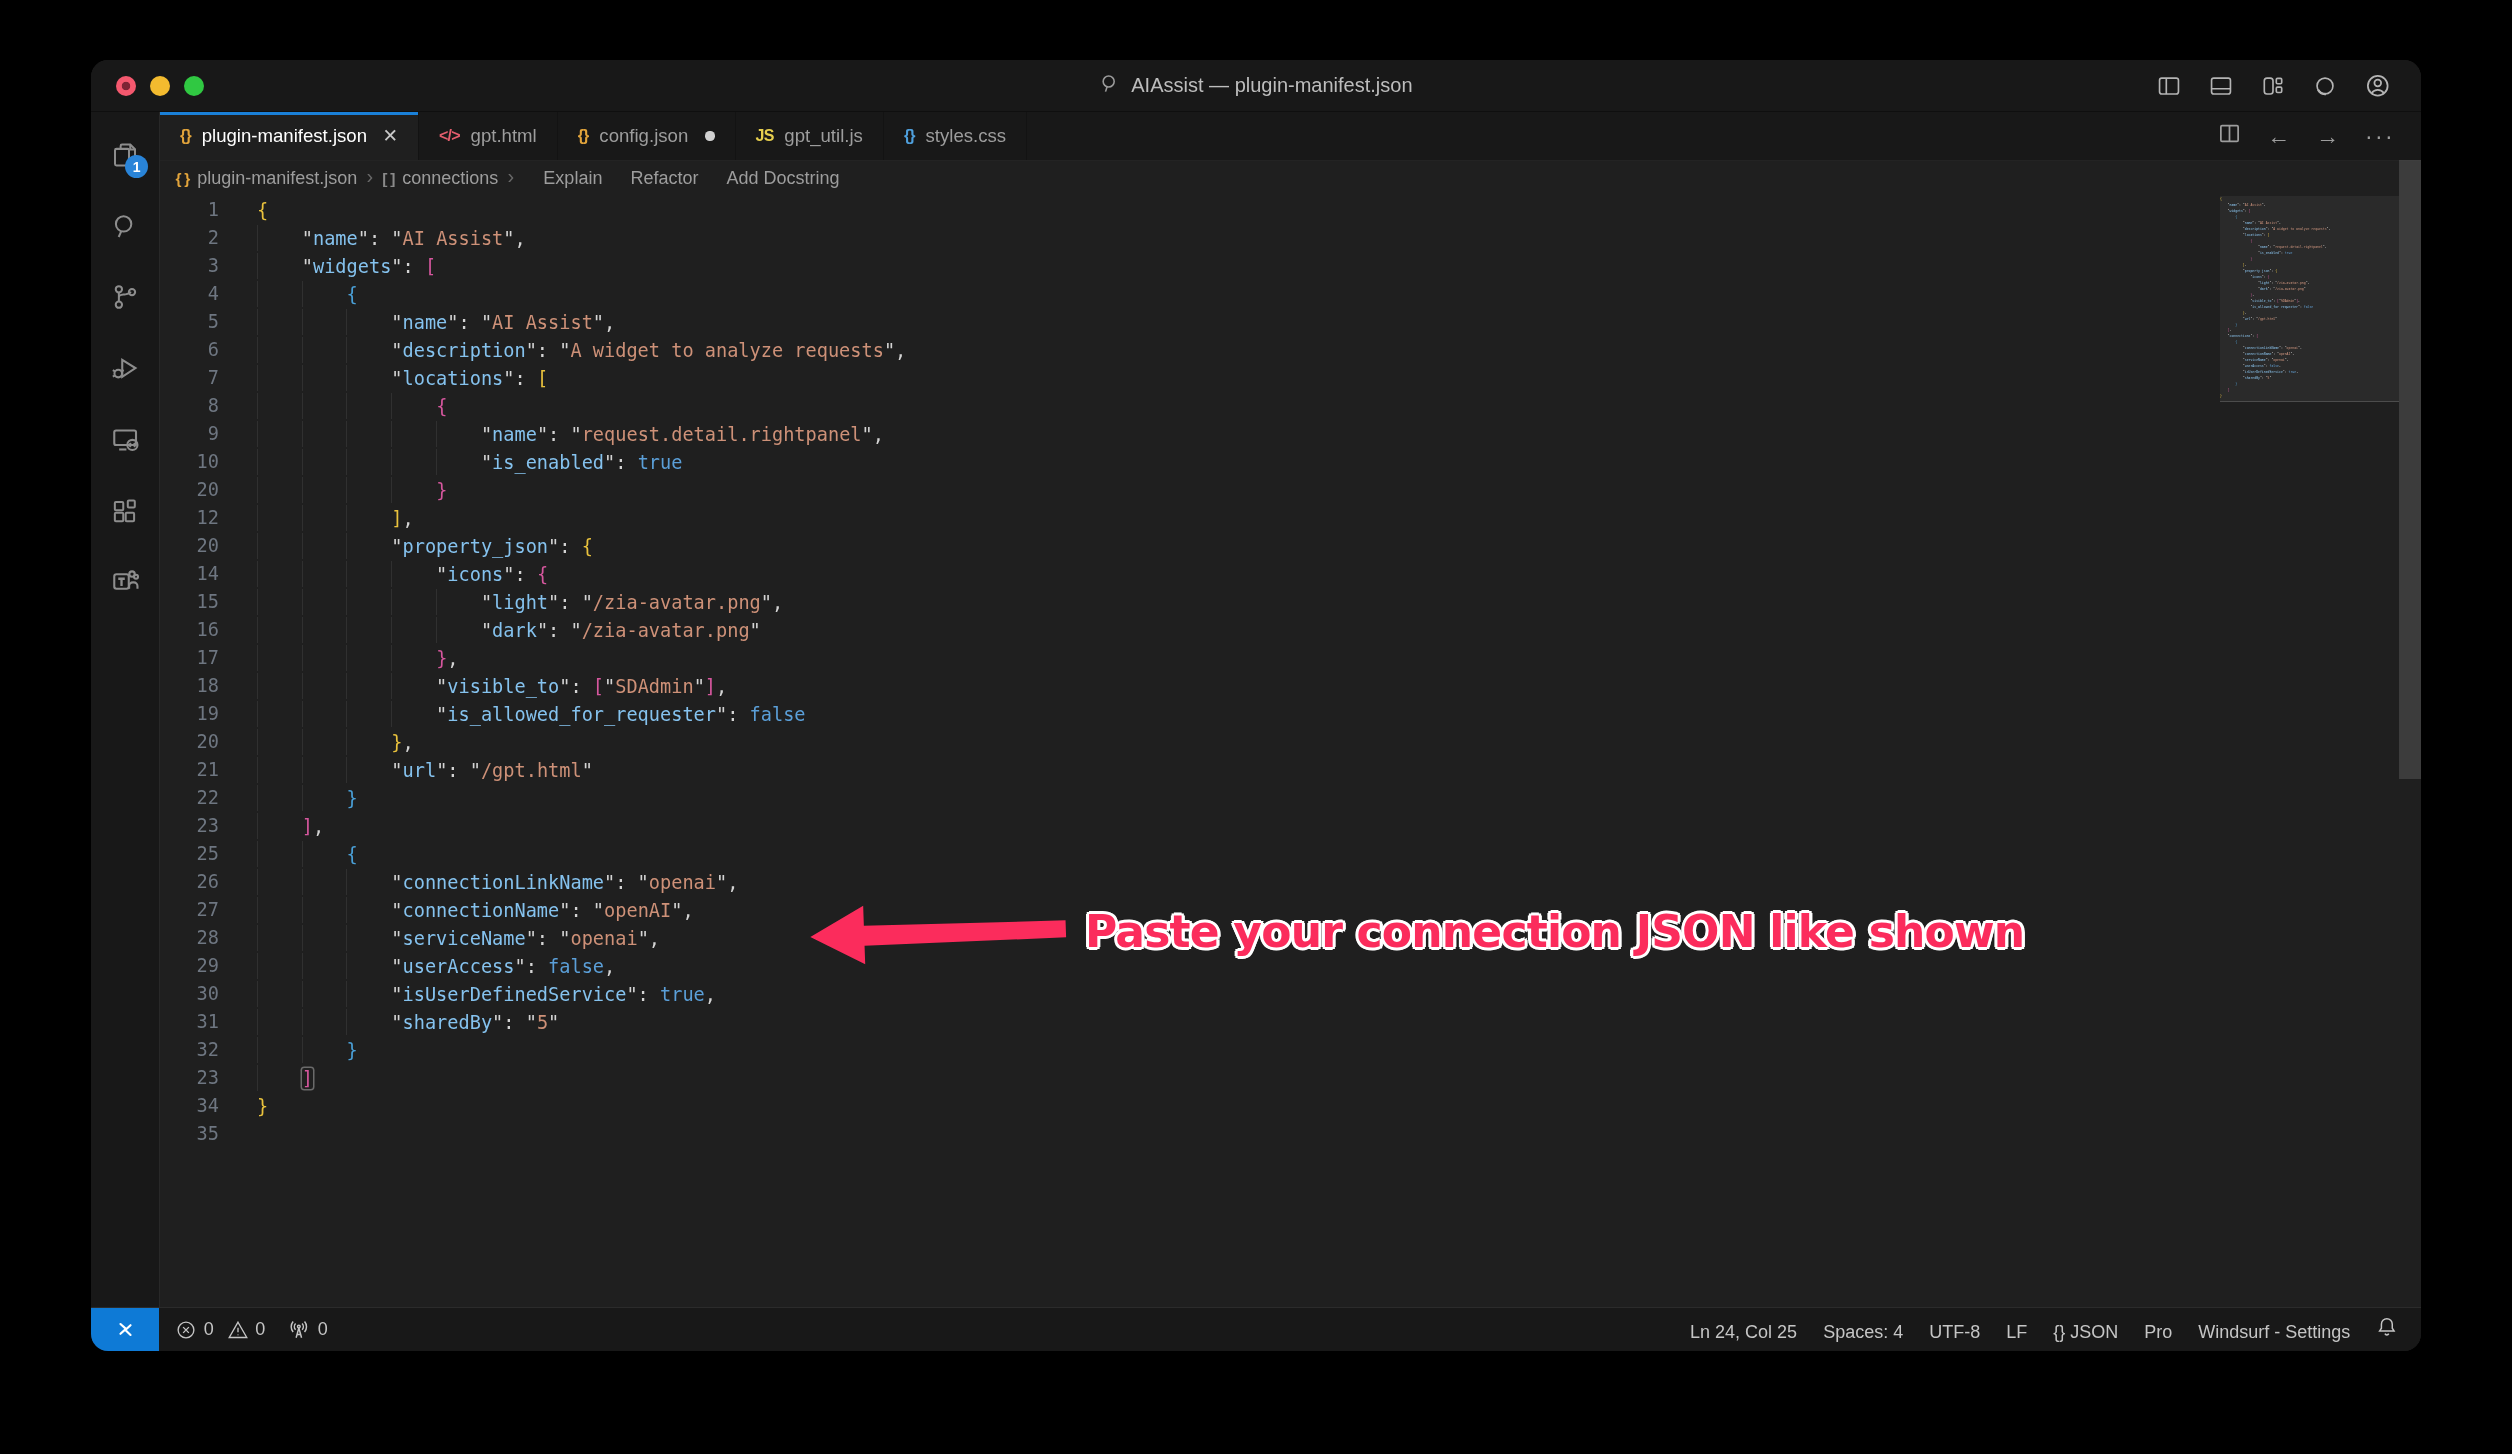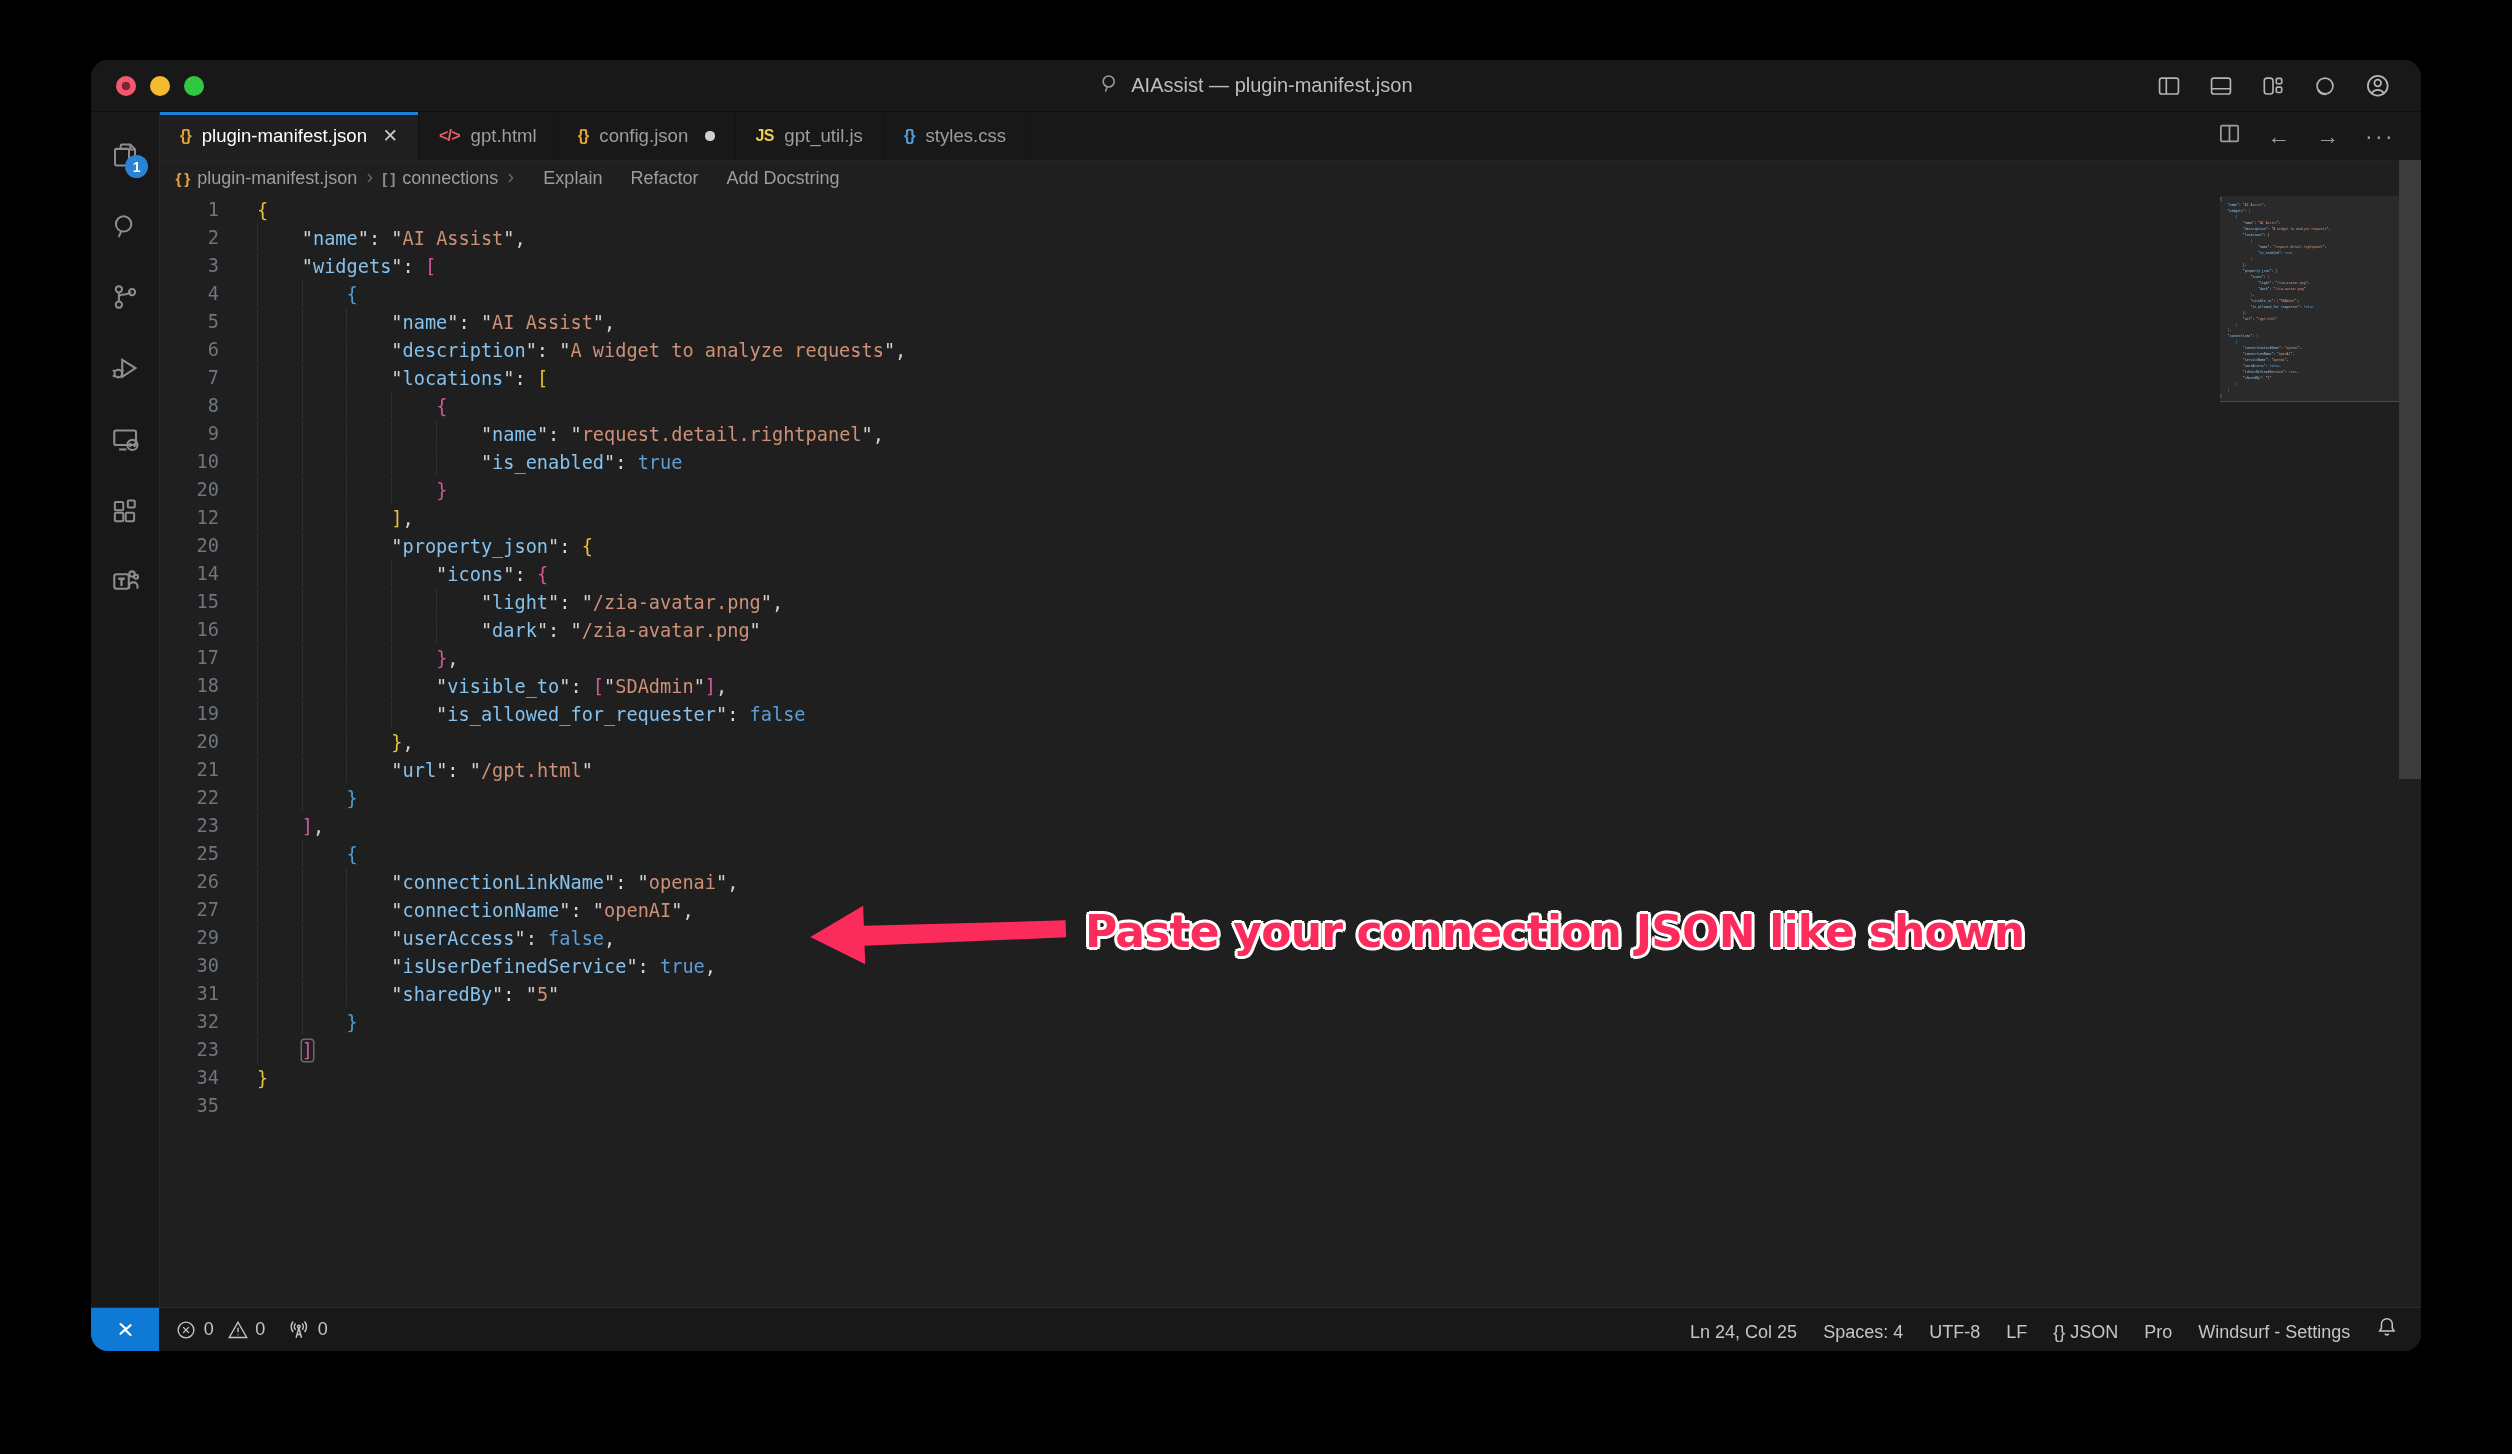--- a/index.html
+++ b/index.html
@@ -335,20 +335,24 @@
               <div class="lnum">25</div>
               <div class="lcode"><span class="guide" style="left: 10px;"></span><span class="guide" style="left: 55px;"></span><span class="tp">        </span><span class="tb3">{</span></div>
             </div>
             <div class="crow">
               <div class="lnum">26</div>
               <div class="lcode"><span class="guide" style="left: 10px;"></span><span class="guide" style="left: 55px;"></span><span class="guide" style="left: 99px;"></span><span class="tp">            "</span><span class="tk">connectionLinkName</span><span class="tp">": "</span><span class="ts">openai</span><span class="tp">",</span></div>
             </div>
             <div class="crow">
               <div class="lnum">27</div>
               <div class="lcode"><span class="guide" style="left: 10px;"></span><span class="guide" style="left: 55px;"></span><span class="guide" style="left: 99px;"></span><span class="tp">            "</span><span class="tk">connectionName</span><span class="tp">": "</span><span class="ts">openAI</span><span class="tp">",</span></div>
+            </div>
+            <div class="crow">
+              <div class="lnum">28</div>
+              <div class="lcode"><span class="guide" style="left: 10px;"></span><span class="guide" style="left: 55px;"></span><span class="guide" style="left: 99px;"></span><span class="tp">            "</span><span class="tk">serviceName</span><span class="tp">": "</span><span class="ts">openai</span><span class="tp">",</span></div>
             </div>
             <div class="crow">
               <div class="lnum">29</div>
               <div class="lcode"><span class="guide" style="left: 10px;"></span><span class="guide" style="left: 55px;"></span><span class="guide" style="left: 99px;"></span><span class="tp">            "</span><span class="tk">userAccess</span><span class="tp">": </span><span class="tw">false</span><span class="tp">,</span></div>
             </div>
             <div class="crow">
               <div class="lnum">30</div>
               <div class="lcode"><span class="guide" style="left: 10px;"></span><span class="guide" style="left: 55px;"></span><span class="guide" style="left: 99px;"></span><span class="tp">            "</span><span class="tk">isUserDefinedService</span><span class="tp">": </span><span class="tw">true</span><span class="tp">,</span></div>
             </div>
             <div class="crow">

